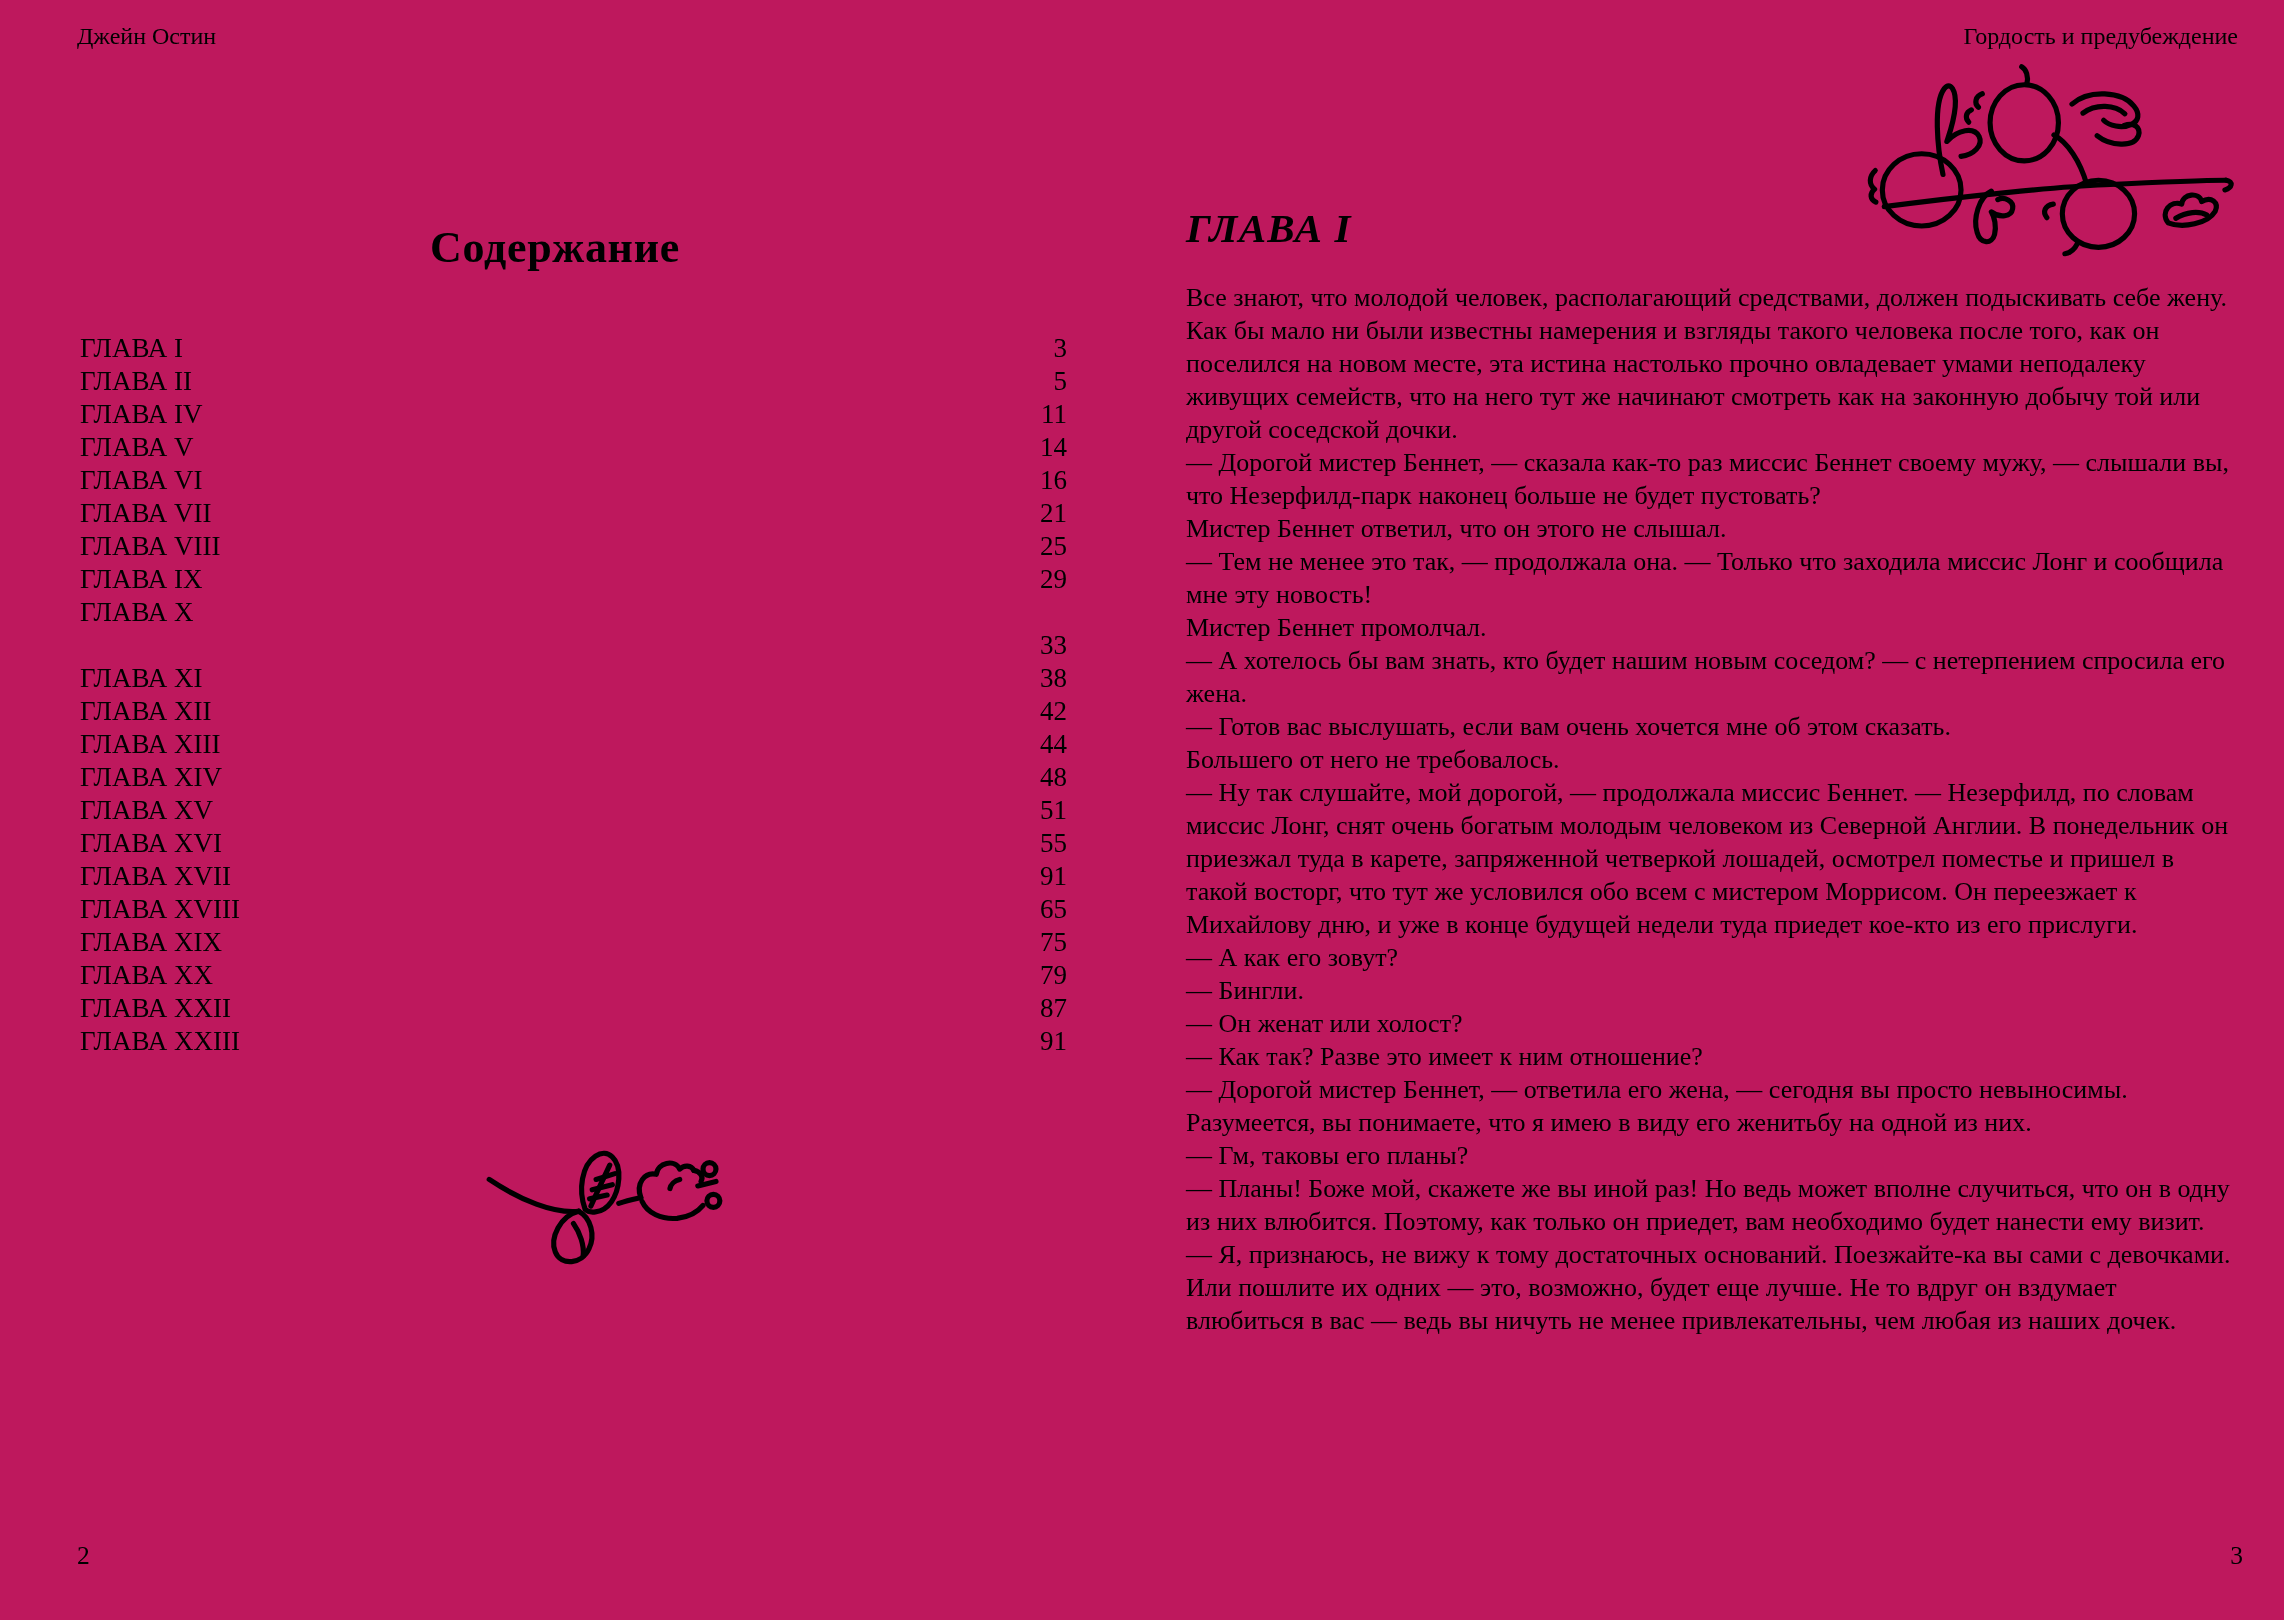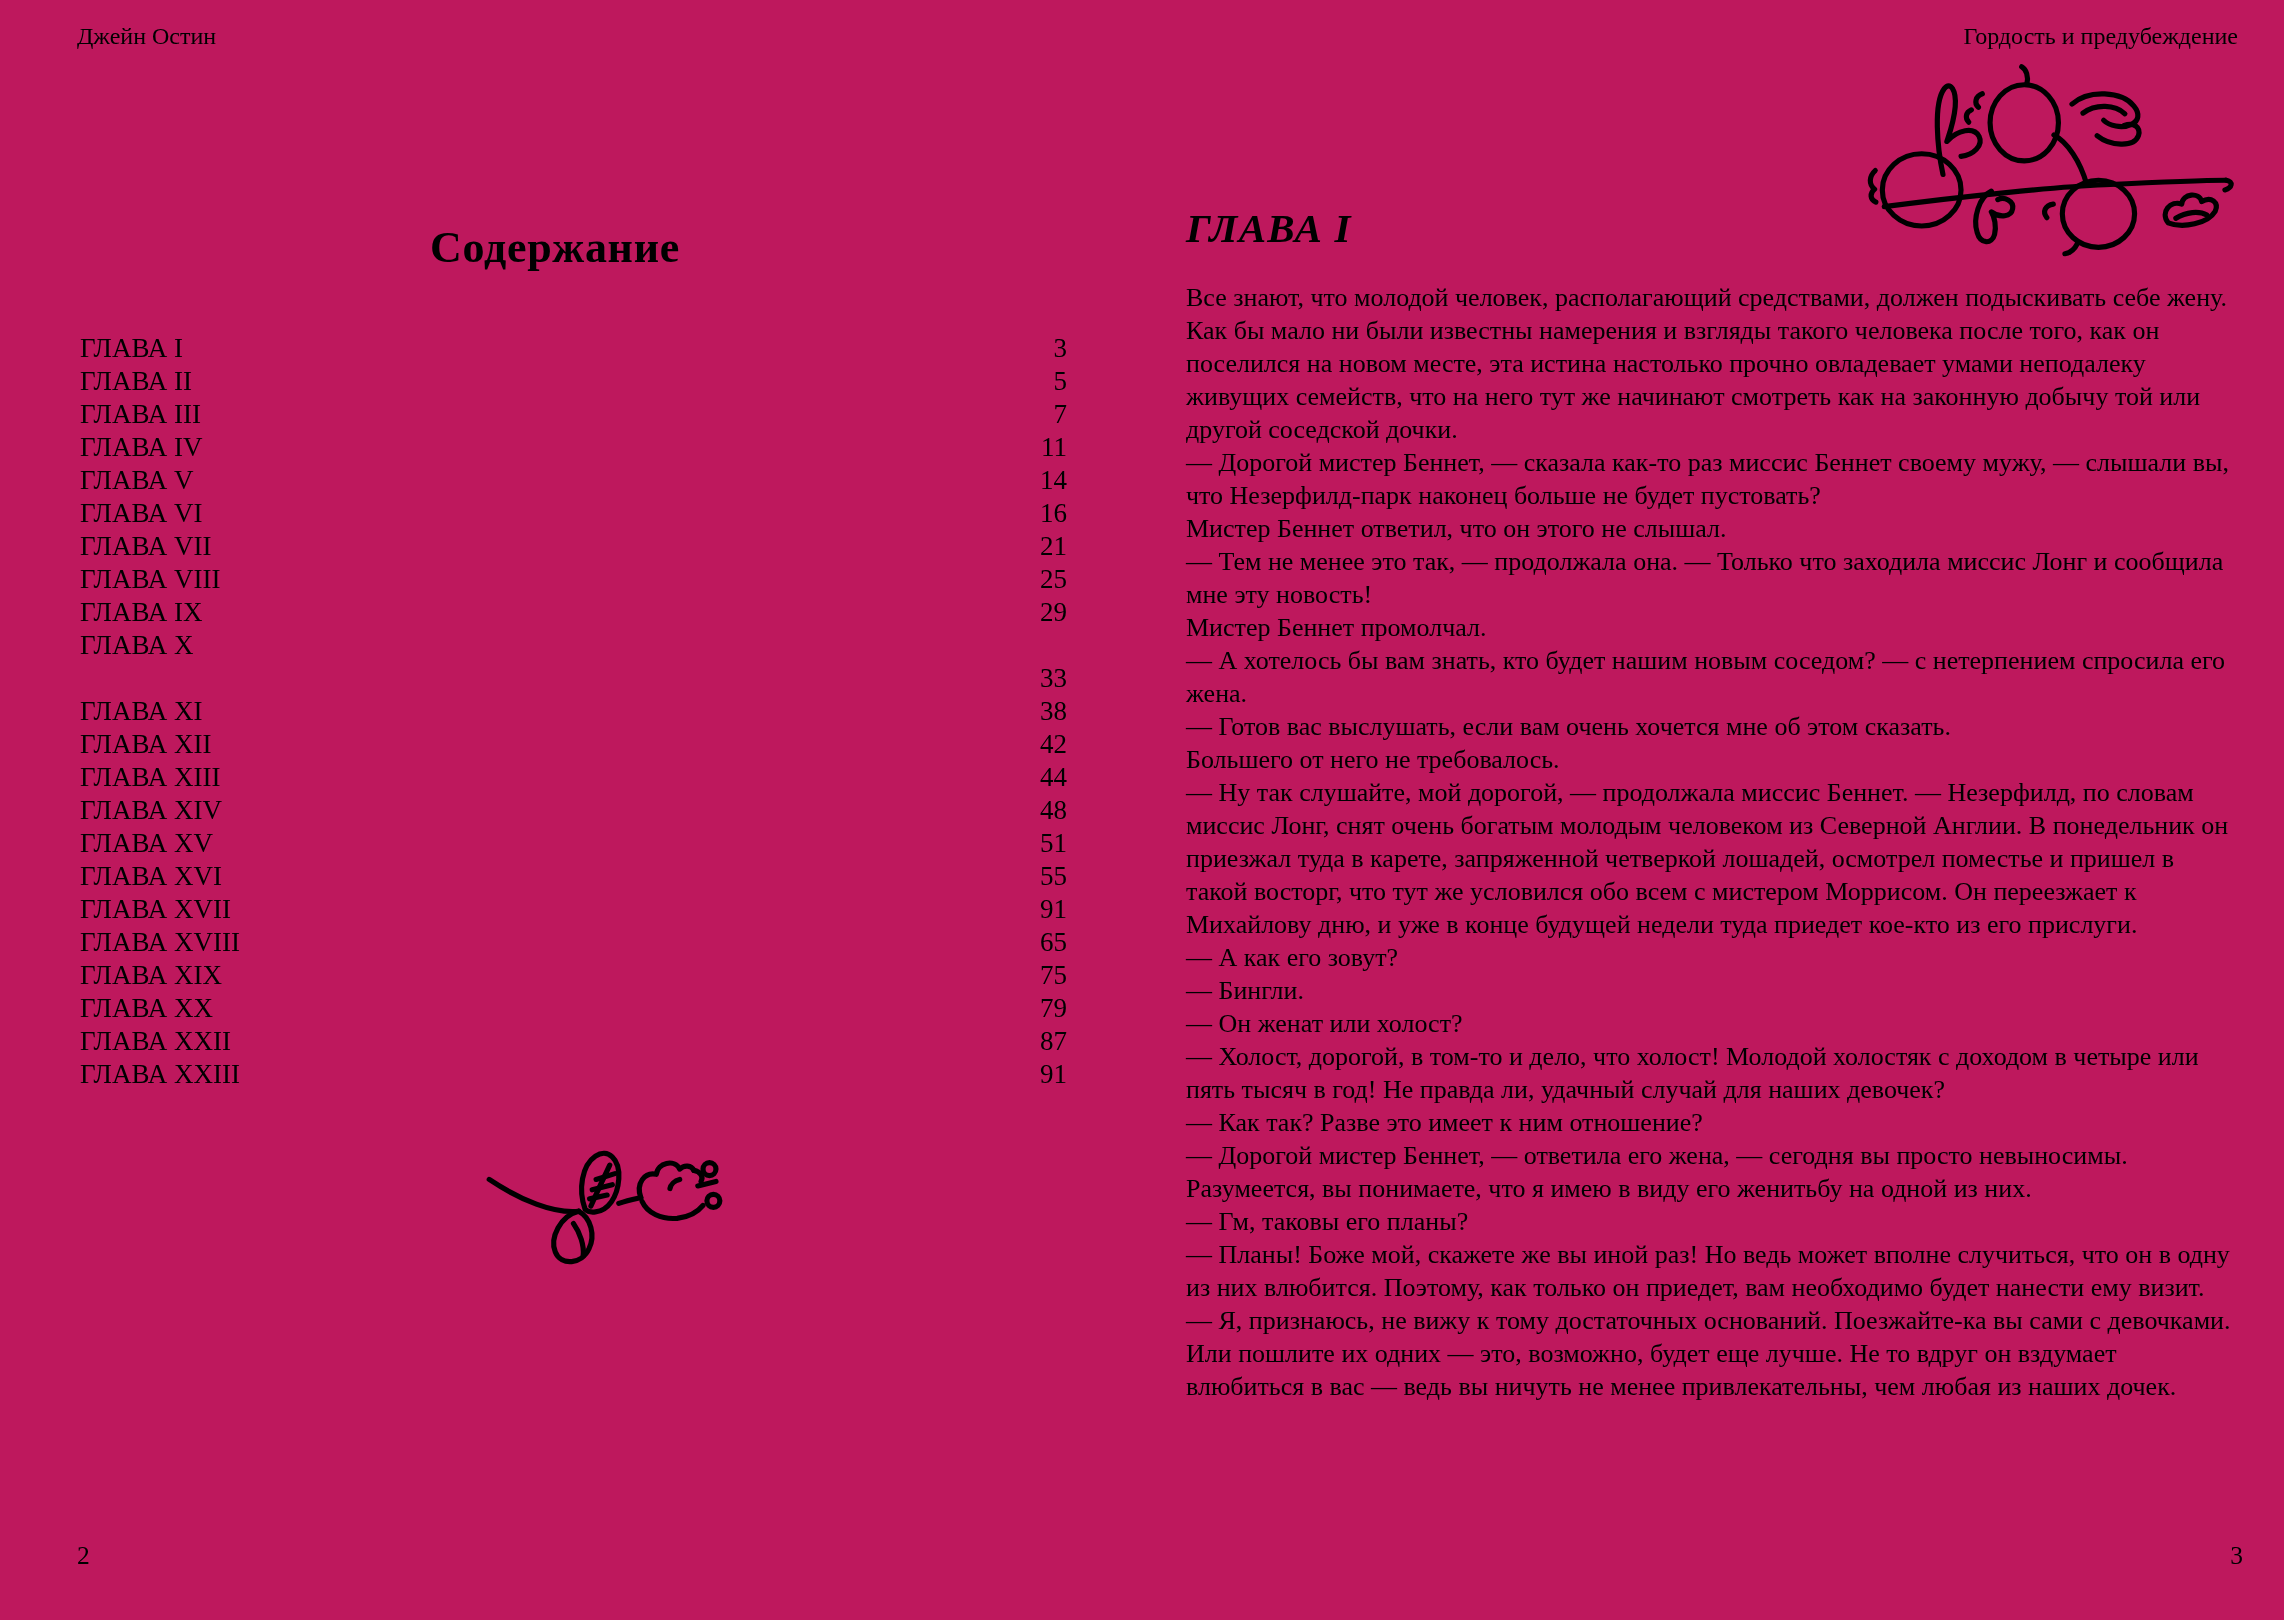--- a/index.html
+++ b/index.html
@@ -64,24 +64,20 @@
   <div class="toc-row">
     <span class="toc-label">ГЛАВА I</span>
     <span class="toc-page">3</span>
   </div>
 
   <div class="toc-row">
     <span class="toc-label">ГЛАВА II</span>
     <span class="toc-page">5</span>
   </div>
 
-  <div class="toc-row">
-    <span class="toc-label">ГЛАВА III</span>
-    <span class="toc-page">7</span>
-  </div>
 
   <div class="toc-row">
     <span class="toc-label">ГЛАВА IV</span>
     <span class="toc-page">11</span>
   </div>
 
   <div class="toc-row">
     <span class="toc-label">ГЛАВА V</span>
     <span class="toc-page">14</span>
   </div>
@@ -243,21 +239,20 @@
   <p class="para">Большего от него не требовалось.</p>
 
   <p class="para">— Ну так слушайте, мой дорогой, — продолжала миссис Беннет. — Незерфилд, по словам миссис Лонг, снят очень богатым молодым человеком из Северной Англии. В понедельник он приезжал туда в карете, запряженной четверкой лошадей, осмотрел по­местье и пришел в такой восторг, что тут же условился обо всем с мистером Моррисом. Он переезжает к Михайлову дню, и уже в конце будущей недели туда приедет кое-кто из его прислуги.</p>
 
   <p class="para">— А как его зовут?</p>
 
   <p class="para">— Бингли.</p>
 
   <p class="para">— Он женат или холост?</p>
 
-  <p class="para">— Холост, дорогой, в том-то и дело, что холост! Молодой холостяк с доходом в четыре или пять тысяч в год! Не правда ли, удачный случай для наших девочек?</p>
 
   <p class="para">— Как так? Разве это имеет к ним отношение?</p>
 
   <p class="para">— Дорогой мистер Беннет, — ответила его жена, — сегодня вы просто невыносимы. Разумеется, вы понимаете, что я имею в виду его женитьбу на одной из них.</p>
 
   <p class="para">— Гм, таковы его планы?</p>
 
   <p class="para">— Планы! Боже мой, скажете же вы иной раз! Но ведь может вполне случиться, что он в одну из них влюбится. Поэтому, как только он приедет, вам необходимо будет нанести ему визит.</p>
 
   <p class="para">— Я, признаюсь, не вижу к тому достаточных оснований. Поезжайте-ка вы сами с девочками. Или пошлите их одних — это, возможно, будет еще лучше. Не то вдруг он вздумает влюбиться в вас — ведь вы ничуть не менее привлекательны, чем любая из наших дочек.</p>

